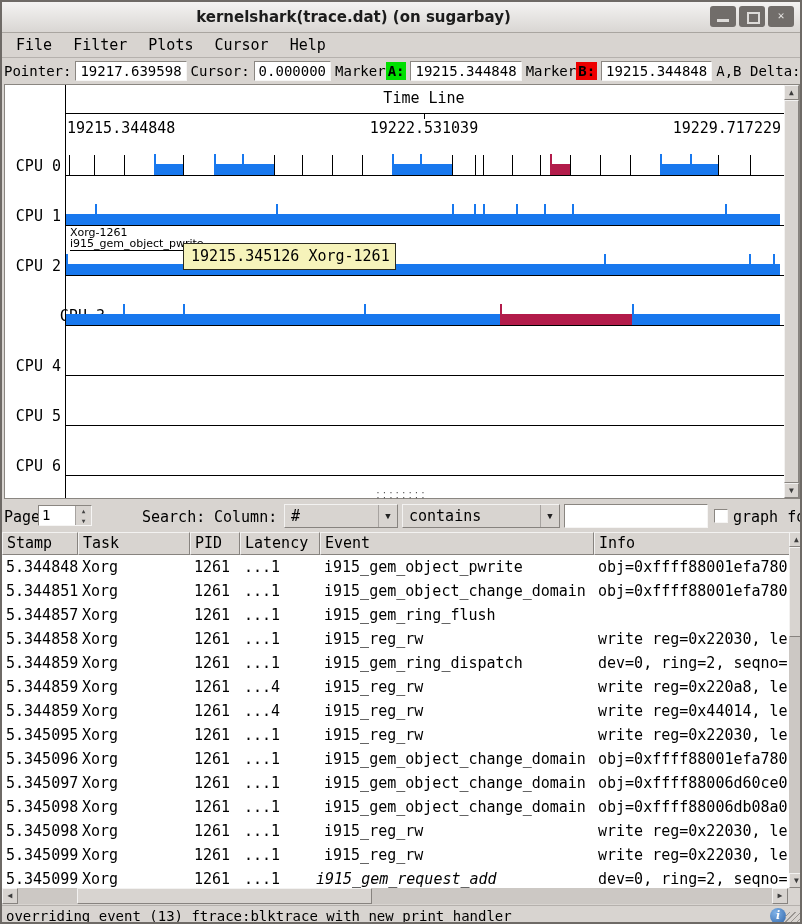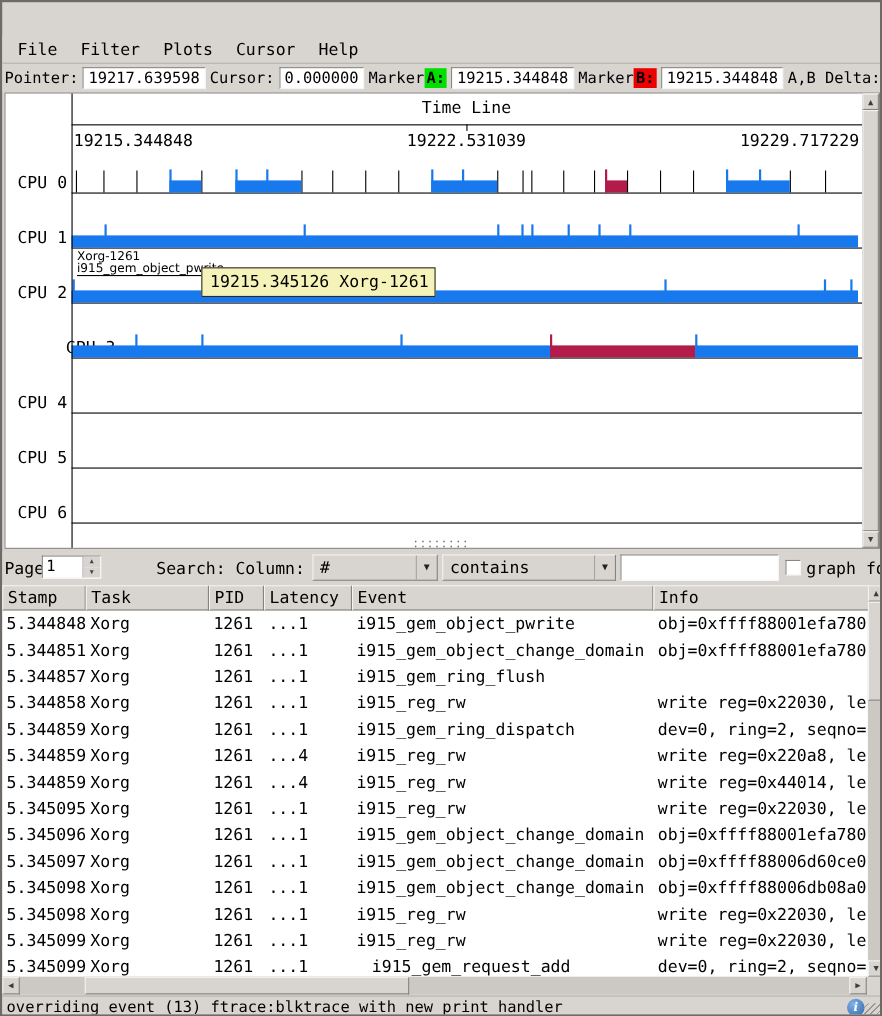--- a/index.html
+++ b/index.html
@@ -91,20 +91,30 @@
     background:radial-gradient(circle at 35% 30%,#7fb2e8,#2f64a8);color:#fff;text-align:center;
     line-height:16px;font-size:11px;font-weight:bold;font-family:"DejaVu Serif",serif;font-style:italic;}
   .grip{position:absolute;right:0;top:6px;width:15px;height:15px;
     background:repeating-linear-gradient(135deg,transparent 0 3px,#9a9692 3px 4px);}
 </style>
 </head>
 <body>
 
 <div id="win">
 
+  <div class="titlebar">
+    <div class="title">kernelshark(trace.dat) (on sugarbay)</div>
+    <div class="winbtn" style="right:64px">
+        <span class="bar"></span>
+      </div>
+    <div class="winbtn" style="right:35px">
+        <span class="box"></span>
+      </div>
+    <div class="winbtn" style="right:6px"><span>✕</span></div>
+  </div>
 
   <div class="menubar">
     <span>File</span>
     <span>Filter</span>
     <span>Plots</span>
     <span>Cursor</span>
     <span>Help</span>
   </div>
 
   <div class="markerbar">
@@ -357,21 +367,21 @@
           <div class="tcell" style="left: 188px; width: 50px;">1261</div>
           <div class="tcell" style="left: 238px; width: 80px;">...1</div>
           <div class="tcell" style="left: 318px; width: 274px;">i915_reg_rw</div>
           <div class="tcell" style="left: 592px; width: 195px;">write reg=0x22030, le</div>
         </div>
         <div class="trow" style="top: 312px;">
           <div class="tcell" style="left: 0px; width: 76px;">5.345099</div>
           <div class="tcell" style="left: 76px; width: 112px;">Xorg</div>
           <div class="tcell" style="left: 188px; width: 50px;">1261</div>
           <div class="tcell" style="left: 238px; width: 80px;">...1</div>
-          <div class="tcell" style="left: 332px; width: 274px;">i915_gem_request_add</div>
+          <div class="tcell" style="left: 310px; width: 274px; font-style: italic;">i915_gem_request_add</div>
           <div class="tcell" style="left: 592px; width: 195px;">dev=0, ring=2, seqno=</div>
         </div>
       </div>
 
     <div class="sb-v" style="right:0;top:0;bottom:0;width:15px">
       <div class="sb-btn" style="left:0;top:0;width:15px;height:15px;line-height:13px">▲</div>
       <div class="sb-thumb" style="left:0;top:15px;height:90px;width:15px"></div>
       <div class="sb-btn" style="left:0;bottom:0;width:15px;height:15px;line-height:13px">▼</div>
     </div>
   </div>

